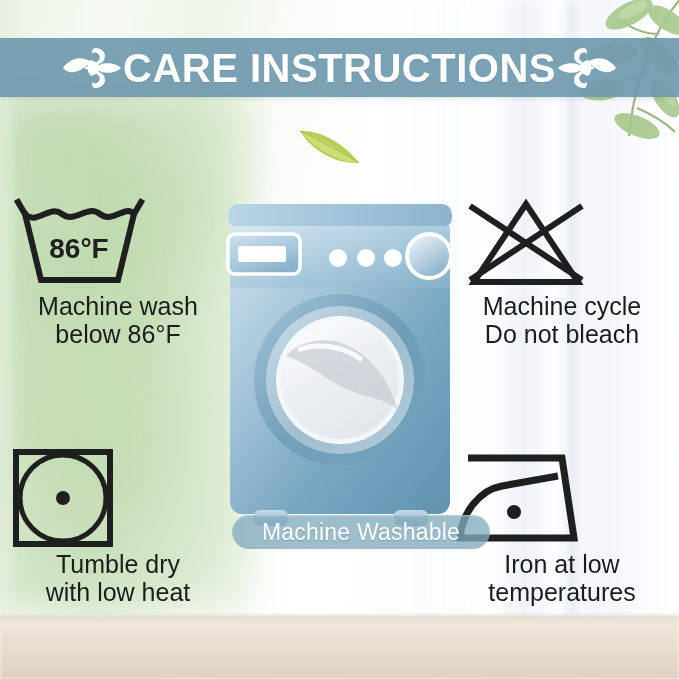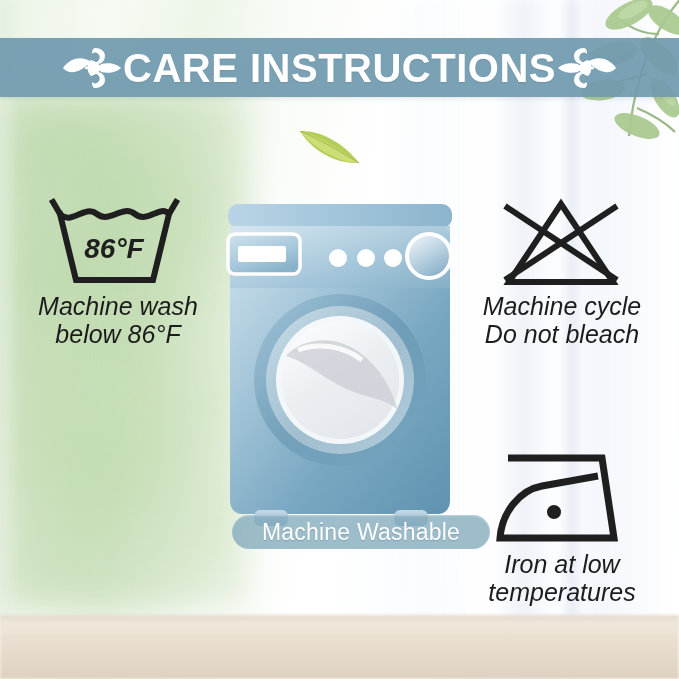--- a/index.html
+++ b/index.html
@@ -135,23 +135,21 @@
     text-shadow: 0 1px 1px rgba(60,90,110,0.18);
   }
   .fleur { width: 62px; height: 44px; flex: none; }
   .fleur.right { transform: scaleX(-1); }
 
   
   .cell {
     position: absolute;
     display: flex;
     flex-direction: column;
-    align-items: center;
     width: 220px;
-    font-style: italic;
   }
   .cell-tl { left: 8px;  top: 196px; }
   .cell-tr { left: 452px; top: 196px; }
   .cell-bl { left: 8px;  top: 446px; }
   .cell-br { left: 452px; top: 446px; }
 
   .symbol { display: block; }
 
   .caption {
     text-align: center;
@@ -271,20 +269,29 @@
       <g fill="none" stroke="#1f1f1f" stroke-width="6" stroke-linecap="butt" stroke-linejoin="miter">
         <path d="M74 8 L 126 86 L 22 86 Z"></path>
         <path d="M18 10 L 130 84"></path>
         <path d="M130 10 L 18 84"></path>
       </g>
     </svg>
     <div class="caption">Machine cycle
 Do not bleach</div>
   </div>
 
+  <div class="cell cell-bl">
+    <svg class="symbol" width="110" height="104" viewBox="0 0 110 104">
+      <rect x="8" y="6" width="94" height="92" fill="none" stroke="#1f1f1f" stroke-width="6"></rect>
+      <circle cx="55" cy="52" r="43" fill="none" stroke="#1f1f1f" stroke-width="5"></circle>
+      <circle cx="55" cy="52" r="7" fill="#1f1f1f"></circle>
+    </svg>
+    <div class="caption">Tumble dry
+with low heat</div>
+  </div>
 
   <div class="cell cell-br">
     <svg class="symbol" width="140" height="104" viewBox="0 0 140 104">
       <g fill="none" stroke="#1f1f1f" stroke-width="7" stroke-linejoin="miter" stroke-linecap="butt">
         <path d="M16 12 L 110 12 L 122 92 L 8 92 C 10 66, 28 44, 50 40 L 106 30"></path>
       </g>
       <circle cx="62" cy="66" r="7" fill="#1f1f1f"></circle>
     </svg>
     <div class="caption">Iron at low
 temperatures</div>

